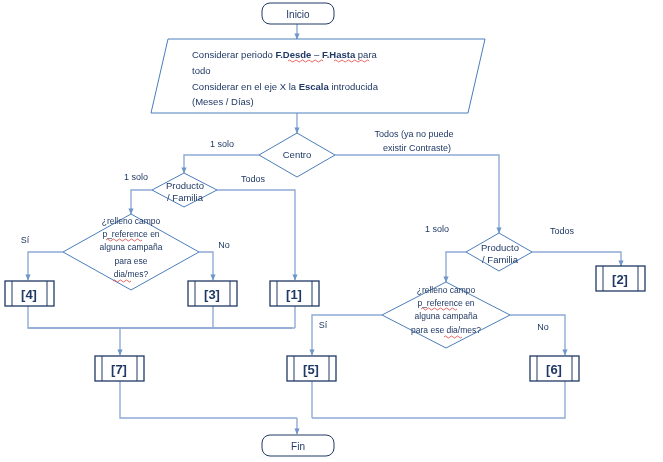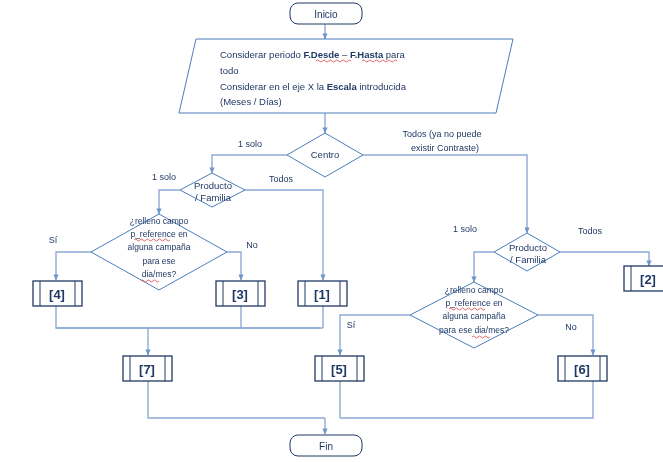--- a/index.html
+++ b/index.html
@@ -10,21 +10,20 @@
   body {
     width: 663px;
     height: 462px;
     font-family: "Liberation Sans", sans-serif;
     overflow: hidden;
   }
   #canvas-wrap {
     position: relative;
     width: 559px;
     height: 462px;
-    margin-left: 28px;
   }
   svg#flowchart {
     position: absolute;
     top: 0;
     left: 0;
     width: 663px;
     height: 462px;
   }
   .shape-stroke {
     fill: #ffffff;

